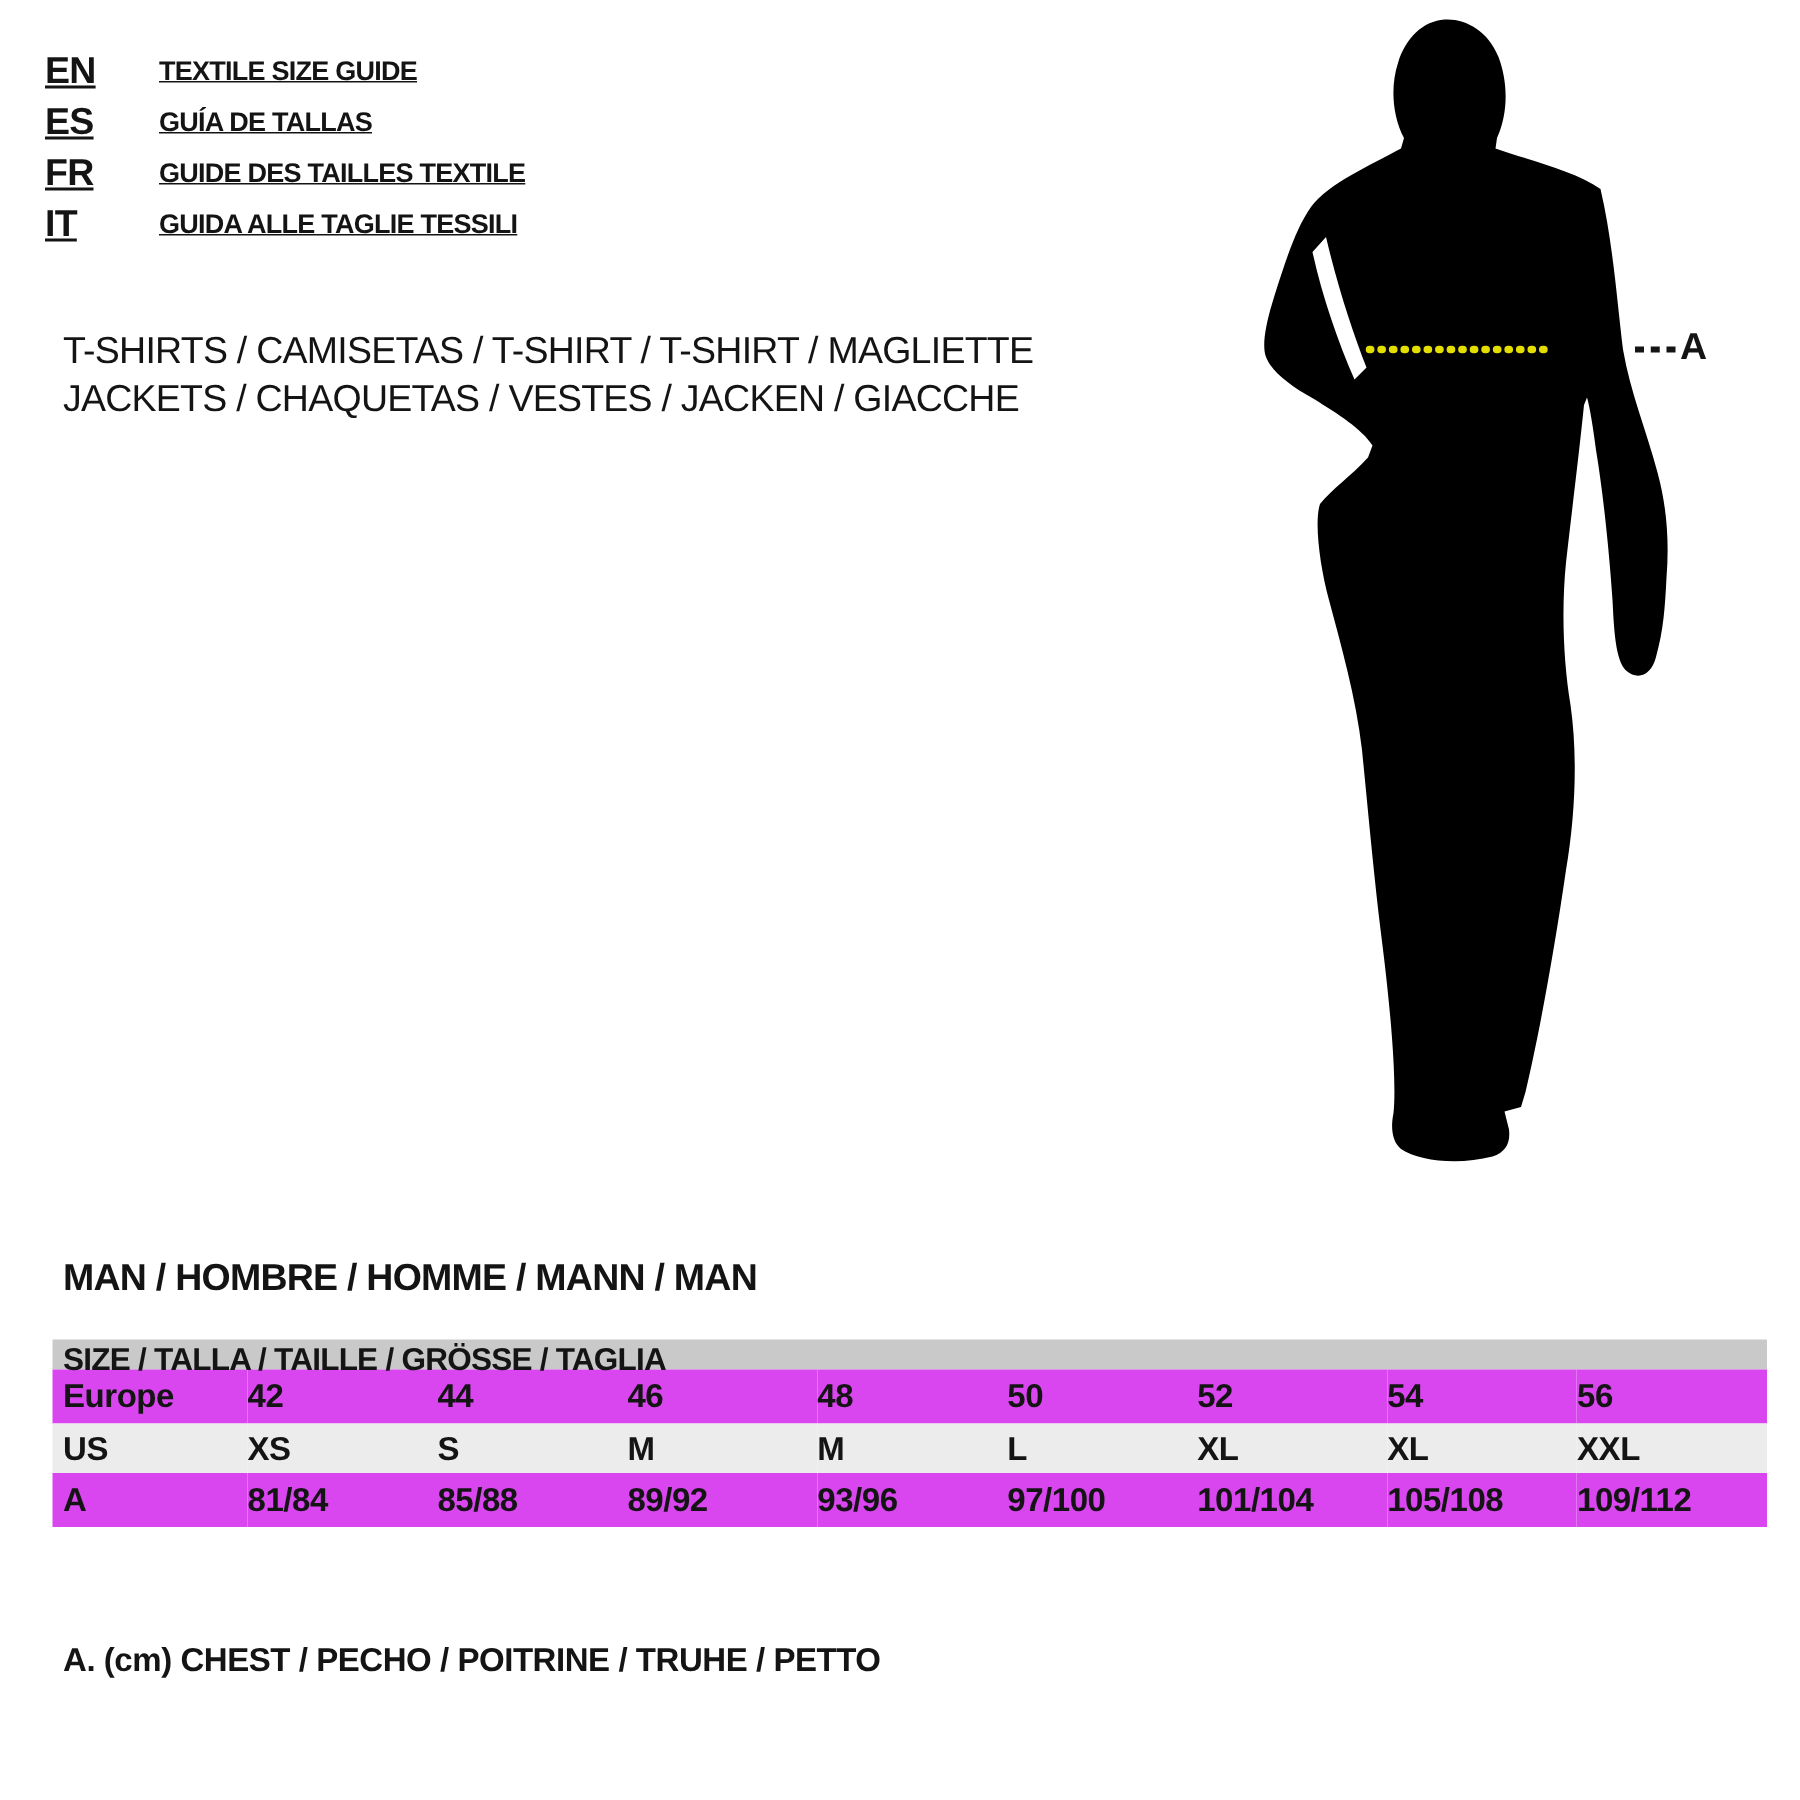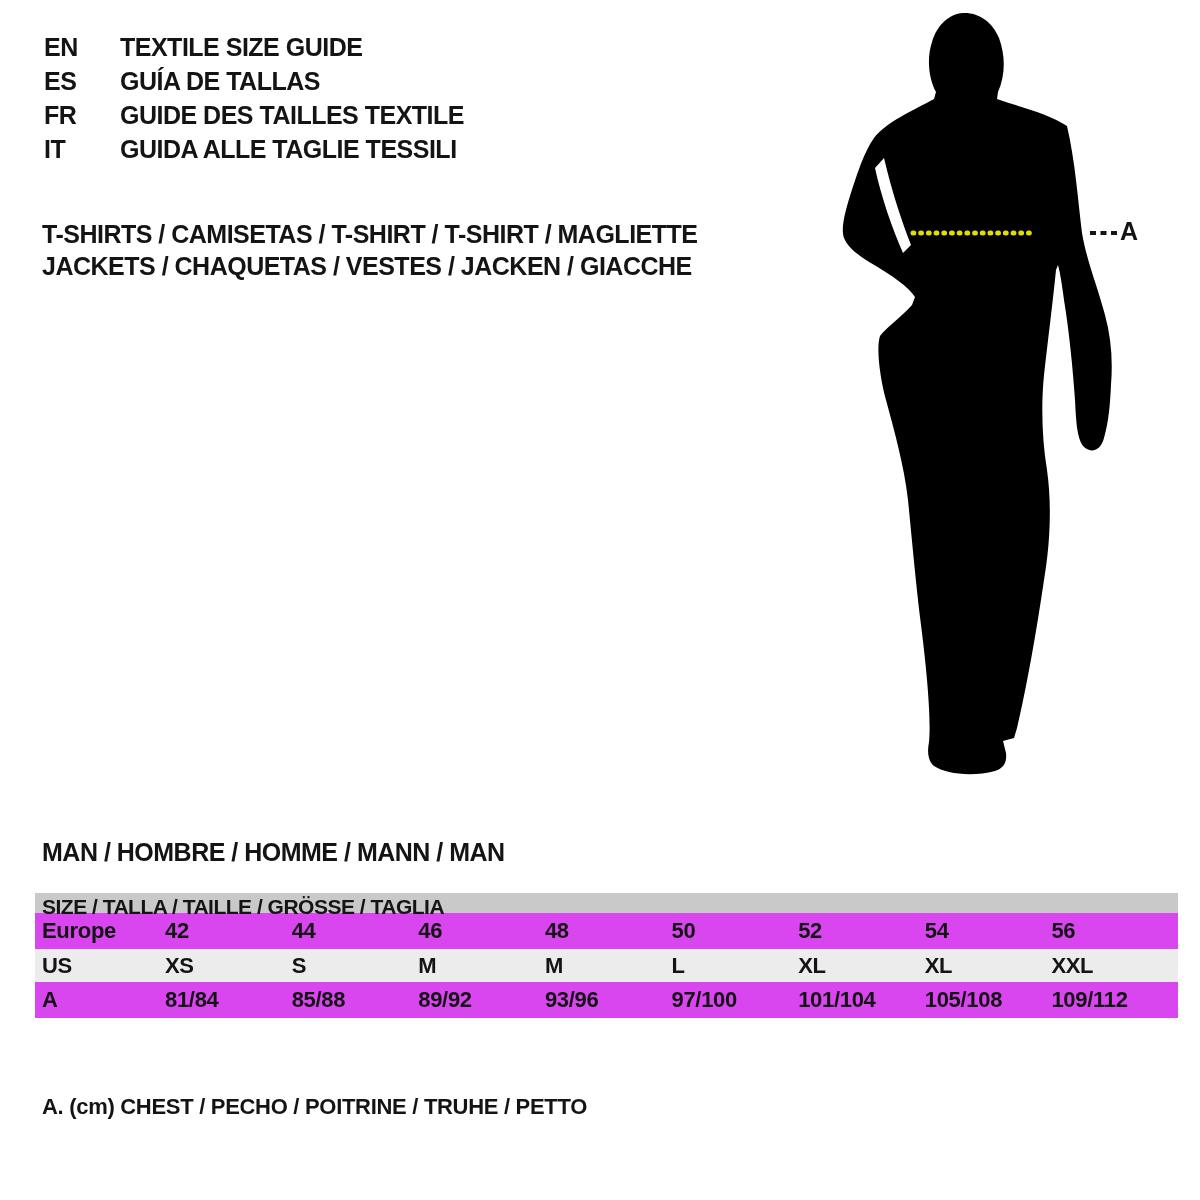--- a/index.html
+++ b/index.html
@@ -5,33 +5,33 @@
   html,body{margin:0;padding:0;background:#fff;}
   .canvas{
     position:relative;
     width:1200px;height:1200px;
     background:#ffffff;
     font-family:"Liberation Sans","DejaVu Sans",sans-serif;
     color:#141414;
     overflow:hidden;
   }
   
-  .lang-block{position:absolute;top:30px;left:44px;}
+  .lang-block{position:absolute;top:30px;left:30px;text-decoration:underline;}
   .lang-row{display:flex;height:34px;line-height:34px;}
   .lang-code{
     width:76px;flex:0 0 76px;
     font-size:25px;font-weight:700;letter-spacing:-0.5px;
   }
   .lang-label{
-    font-size:25px;font-weight:700;letter-spacing:-0.5px;white-space:nowrap;text-align:right;
+    font-size:18px;font-weight:700;letter-spacing:-0.5px;white-space:nowrap;text-align:right;
   }
   
   .categories{position:absolute;top:218px;left:42px;}
   .category-line{
-    font-size:25px;font-weight:700;letter-spacing:-0.5px;
+    font-size:25px;font-weight:400;letter-spacing:-0.5px;
     height:32px;line-height:32px;white-space:nowrap;
   }
   
   .figure{position:absolute;top:0;left:820px;width:380px;height:800px;}
   .figure svg{display:block;width:380px;height:800px;}
   .measure-label{
     position:absolute;top:217px;left:300px;
     font-size:25px;font-weight:700;
   }
   

